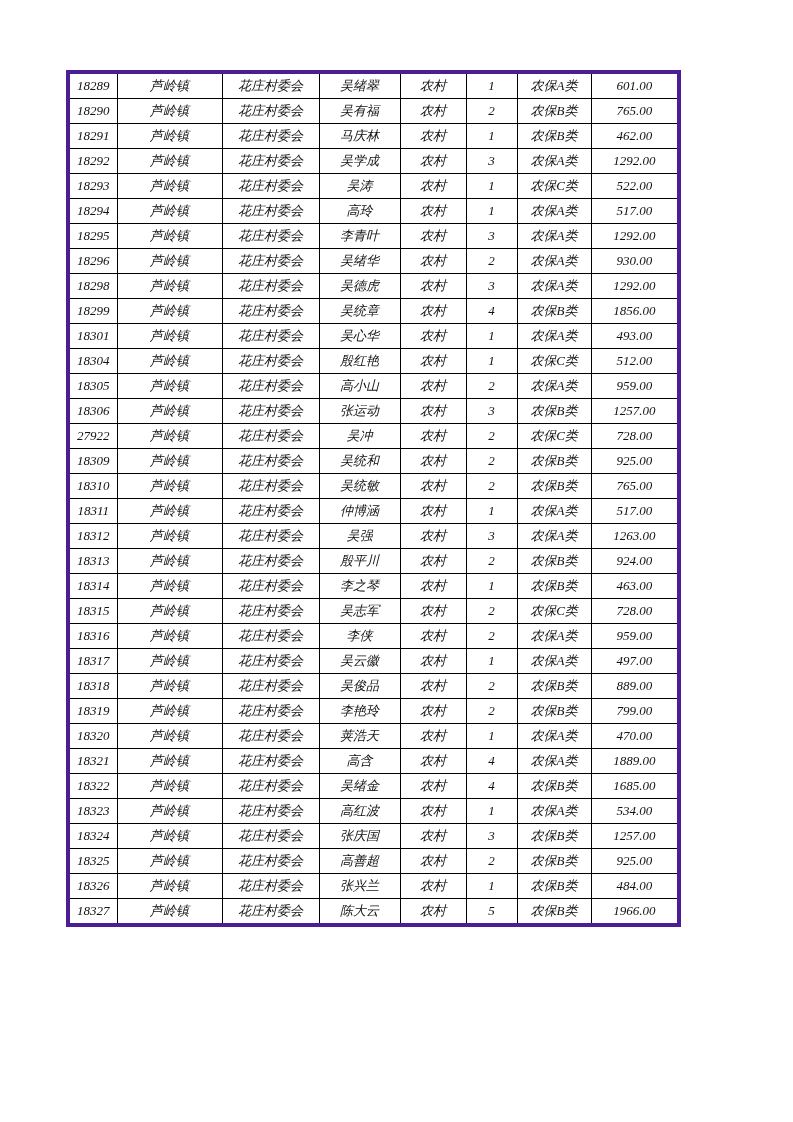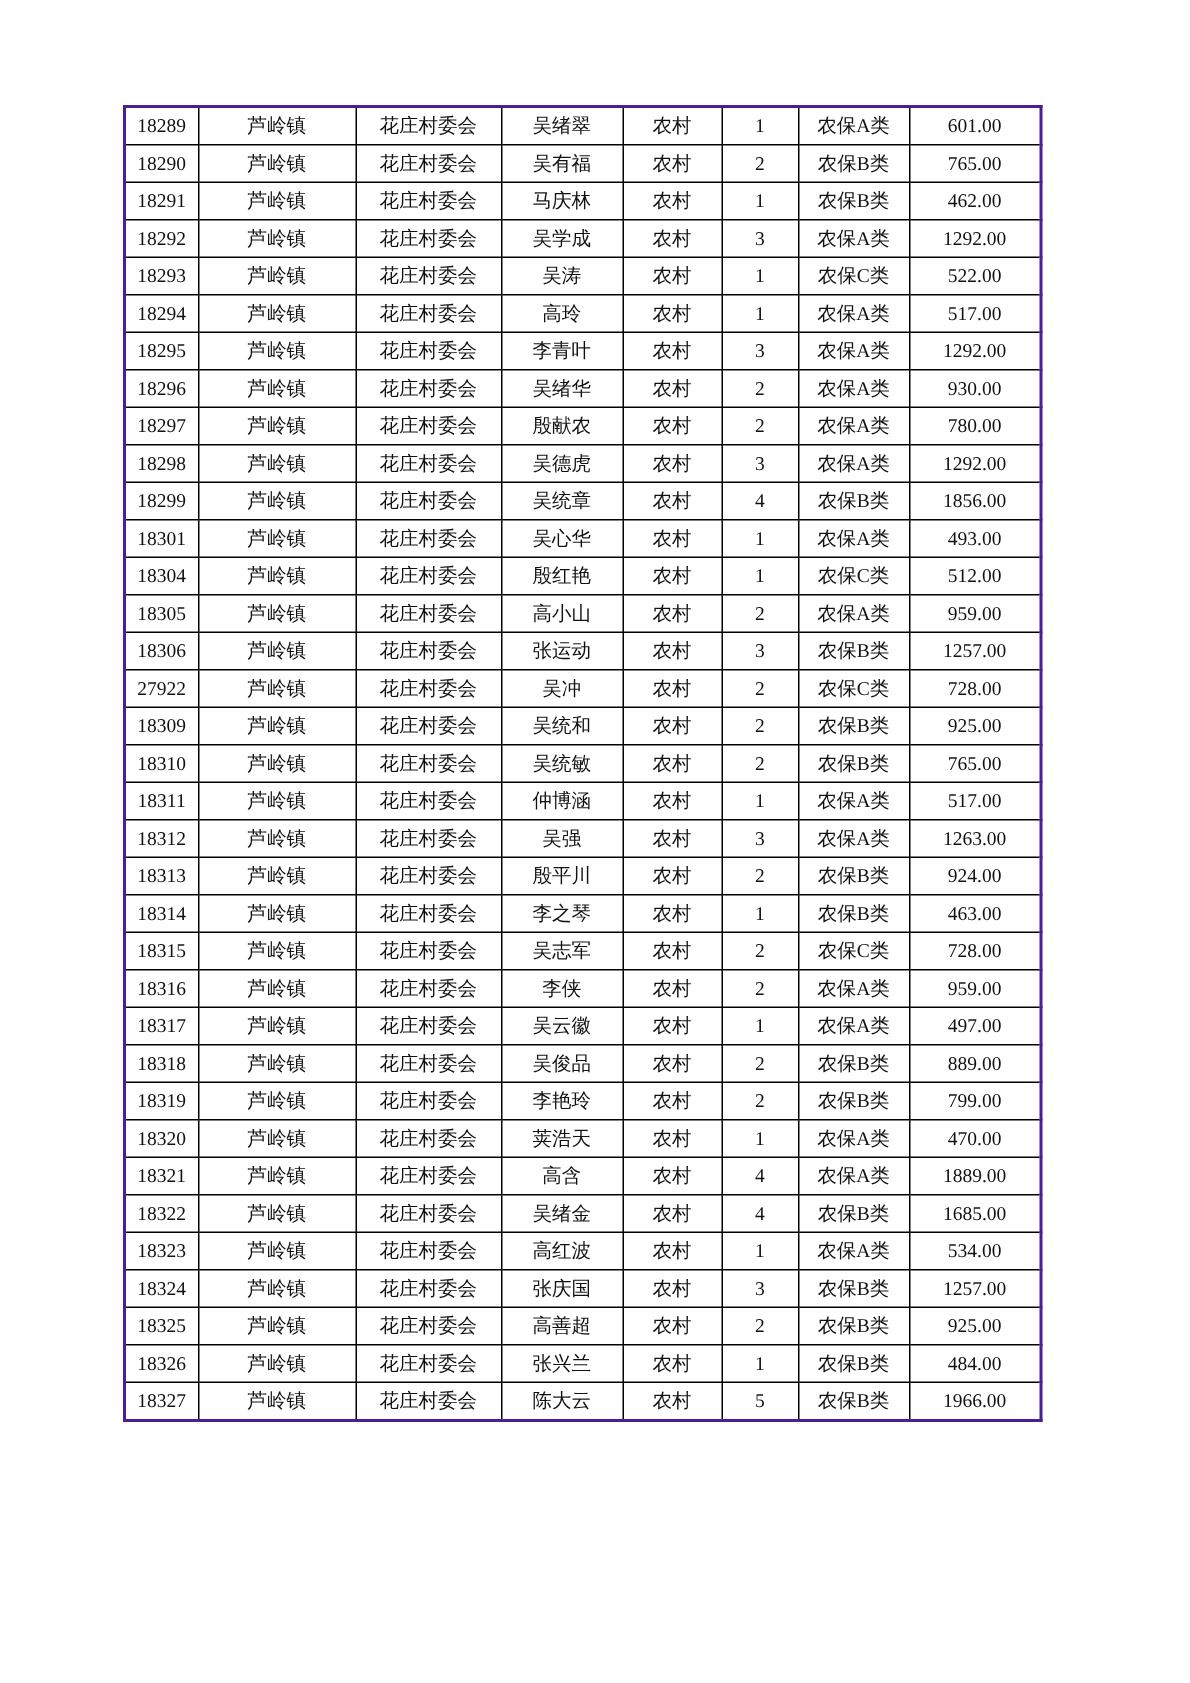--- a/index.html
+++ b/index.html
@@ -9,25 +9,26 @@
   }
   .page {
     position: relative;
     width: 793px;
     height: 1122px;
     background: #ffffff;
     overflow: hidden;
   }
   table.grid {
     position: absolute;
-    left: 82px;
+    left: 66px;
     top: 70px;
     border-collapse: collapse;
     table-layout: fixed;
-    border: 2px solid #4c1d95;
+    border: 4px solid #4c1d95;
+    font-style: italic;
   }
   table.grid td {
     border: 1px solid #000000;
     height: 24px;
     padding: 0 2px;
     text-align: center;
     vertical-align: middle;
     font-family: "Liberation Serif", "DejaVu Serif", serif;
     font-size: 13px;
     line-height: 24px;
@@ -135,30 +136,20 @@
           <td>18296</td>
           <td>芦岭镇</td>
           <td>花庄村委会</td>
           <td>吴绪华</td>
           <td>农村</td>
           <td>2</td>
           <td>农保A类</td>
           <td>930.00</td>
         </tr>
         <tr>
-          <td>18297</td>
-          <td>芦岭镇</td>
-          <td>花庄村委会</td>
-          <td>殷献农</td>
-          <td>农村</td>
-          <td>2</td>
-          <td>农保A类</td>
-          <td>780.00</td>
-        </tr>
-        <tr>
           <td>18298</td>
           <td>芦岭镇</td>
           <td>花庄村委会</td>
           <td>吴德虎</td>
           <td>农村</td>
           <td>3</td>
           <td>农保A类</td>
           <td>1292.00</td>
         </tr>
         <tr>

